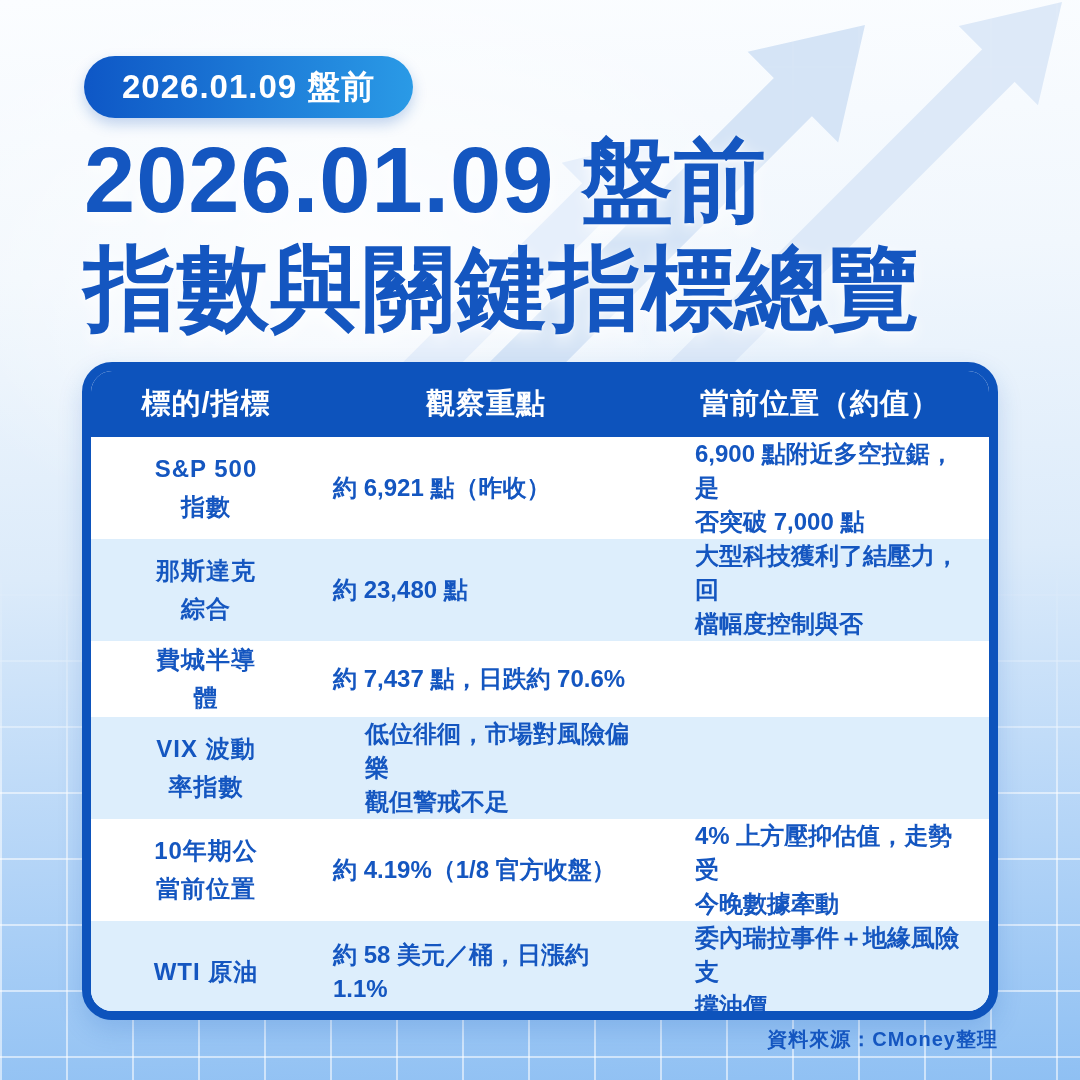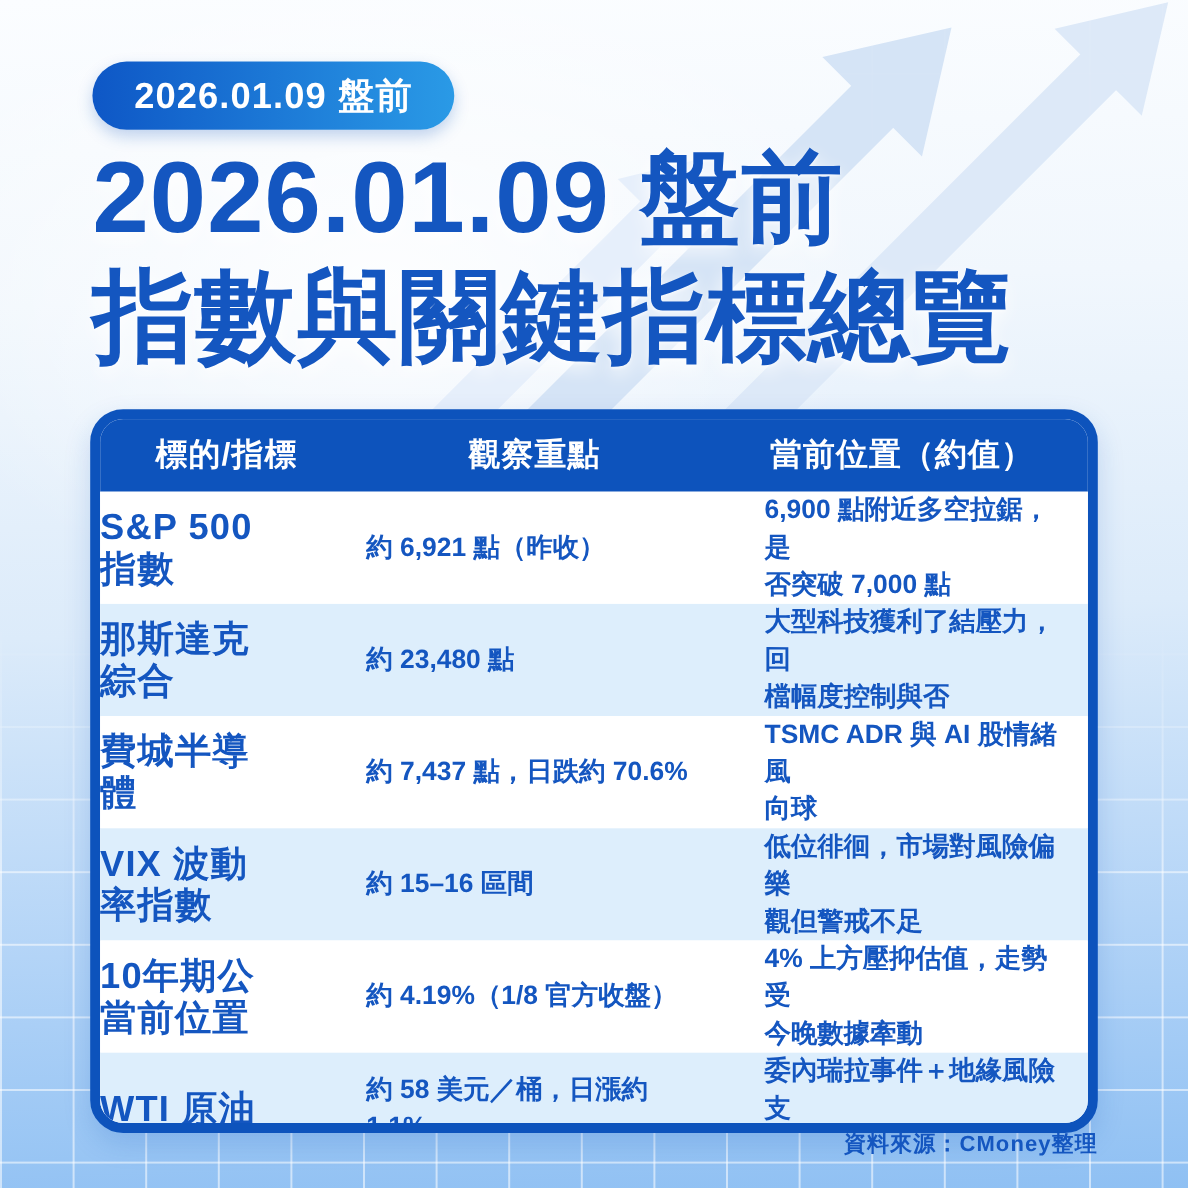--- a/index.html
+++ b/index.html
@@ -33,41 +33,41 @@
     box-shadow:0 6px 14px rgba(21,86,187,0.25);
   }
   .title{
     position:absolute;left:84px;top:126px;
     color:var(--blue-text,#1456c0);
     font-size:92px;font-weight:800;line-height:108px;letter-spacing:1px;
     text-shadow:0 6px 16px rgba(255,255,255,0.85),0 2px 3px rgba(255,255,255,0.6);
   }
 
   .card{
-    position:absolute;left:82px;top:372px;width:916px;height:658px;
+    position:absolute;left:82px;top:362px;width:916px;height:658px;
     box-sizing:border-box;border:9px solid var(--blue-deep,#0d53bc);
     border-radius:30px;background:#ffffff;overflow:hidden;
     display:flex;flex-direction:column;
     box-shadow:0 10px 24px rgba(21,86,187,0.18);
   }
   .thead{
     flex:0 0 66px;background:var(--blue-deep,#0d53bc);color:#fff;
     display:grid;grid-template-columns:230px 330px 1fr;align-items:center;
     font-size:29px;font-weight:700;letter-spacing:1px;
   }
   .th{text-align:center;}
   .tbody{flex:1;display:flex;flex-direction:column;}
   .t-row{
     flex:1;display:grid;grid-template-columns:230px 330px 1fr;align-items:center;
     background:#ffffff;
   }
   .t-row:nth-child(even){background:var(--row-alt,#ddeefc);}
   .cell{white-space:pre-line;color:var(--blue-text,#1456c0);}
   .c-target{
-    text-align:left;font-size:33px;font-weight:700;line-height:38px;letter-spacing:1px;
+    text-align:center;font-size:24px;font-weight:700;line-height:38px;letter-spacing:1px;
   }
   .c-focus{
     font-size:24px;font-weight:600;line-height:34px;
     padding-left:12px;padding-right:10px;
   }
   .c-position{
     font-size:24px;font-weight:700;line-height:34px;
     padding-left:44px;padding-right:16px;
   }
 
@@ -129,28 +129,25 @@
 綜合</div>
     <div class="cell c-focus">約 23,480 點</div>
     <div class="cell c-position">大型科技獲利了結壓力，回
 檔幅度控制與否</div>
   </div>
 
   <div class="t-row">
     <div class="cell c-target">費城半導
 體</div>
     <div class="cell c-focus">約 7,437 點，日跌約 70.6%</div>
-    <div class="cell c-position">TSMC ADR 與 AI 股情緒風
-向球</div>
   </div>
 
   <div class="t-row">
     <div class="cell c-target">VIX 波動
 率指數</div>
-    <div class="cell c-focus">約 15–16 區間</div>
     <div class="cell c-position">低位徘徊，市場對風險偏樂
 觀但警戒不足</div>
   </div>
 
   <div class="t-row">
     <div class="cell c-target">10年期公
 當前位置</div>
     <div class="cell c-focus">約 4.19%（1/8 官方收盤）</div>
     <div class="cell c-position">4% 上方壓抑估值，走勢受
 今晚數據牽動</div>

